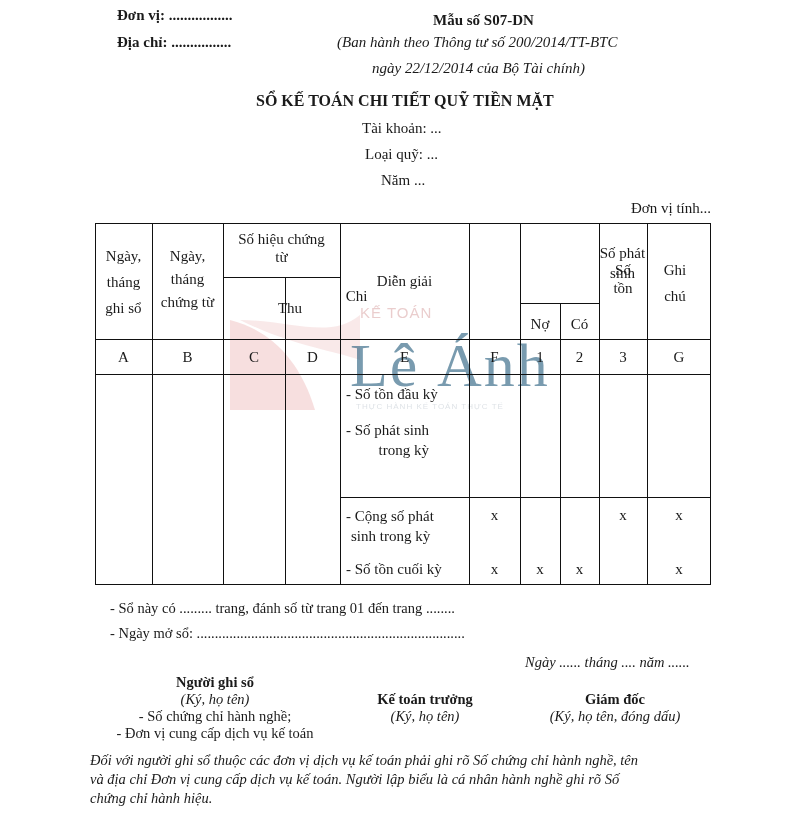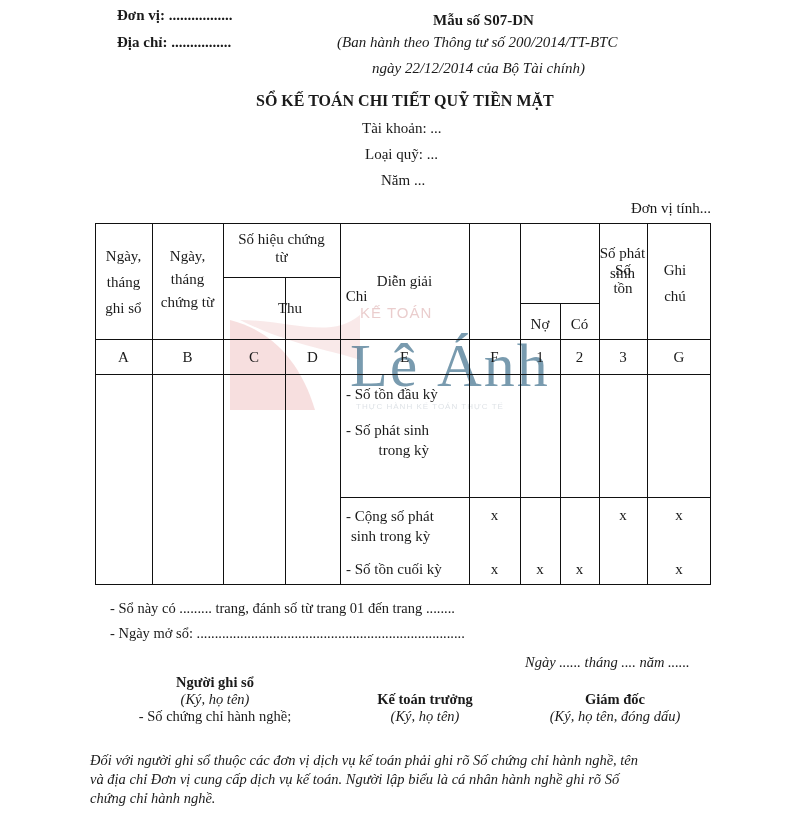--- a/index.html
+++ b/index.html
@@ -144,27 +144,28 @@
 </div>
 
 <div class="abs t14" style="left:110px;top:600px;">- Sổ này có ......... trang, đánh số từ trang 01 đến trang ........</div>
 <div class="abs t14" style="left:110px;top:625px;">- Ngày mở sổ: ..........................................................................</div>
 <div class="abs i t14" style="left:525px;top:654px;">Ngày ...... tháng .... năm ......</div>
 
 <div class="abs center" style="left:100px;top:674px;width:230px;">
   <div class="b t14">Người ghi sổ</div>
   <div class="i t14">(Ký, họ tên)</div>
   <div class="t14">- Số chứng chỉ hành nghề;</div>
+  <div class="t14">- Đơn vị cung cấp dịch vụ kế toán</div>
 </div>
 <div class="abs center" style="left:350px;top:691px;width:150px;">
   <div class="b t14">Kế toán trưởng</div>
   <div class="i t14">(Ký, họ tên)</div>
 </div>
 <div class="abs center" style="left:530px;top:691px;width:170px;">
   <div class="b t14">Giám đốc</div>
   <div class="i t14">(Ký, họ tên, đóng dấu)</div>
 </div>
 
 <div class="abs i t14" style="left:90px;top:751px;line-height:19px;">
   <div>Đối với người ghi sổ thuộc các đơn vị dịch vụ kế toán phải ghi rõ Số chứng chỉ hành nghề, tên</div>
   <div>và địa chỉ Đơn vị cung cấp dịch vụ kế toán. Người lập biểu là cá nhân hành nghề ghi rõ Số</div>
-  <div>chứng chỉ hành nghề.</div>
+  <div>chứng chỉ hành hiệu.</div>
 </div>
 
 </body></html>

